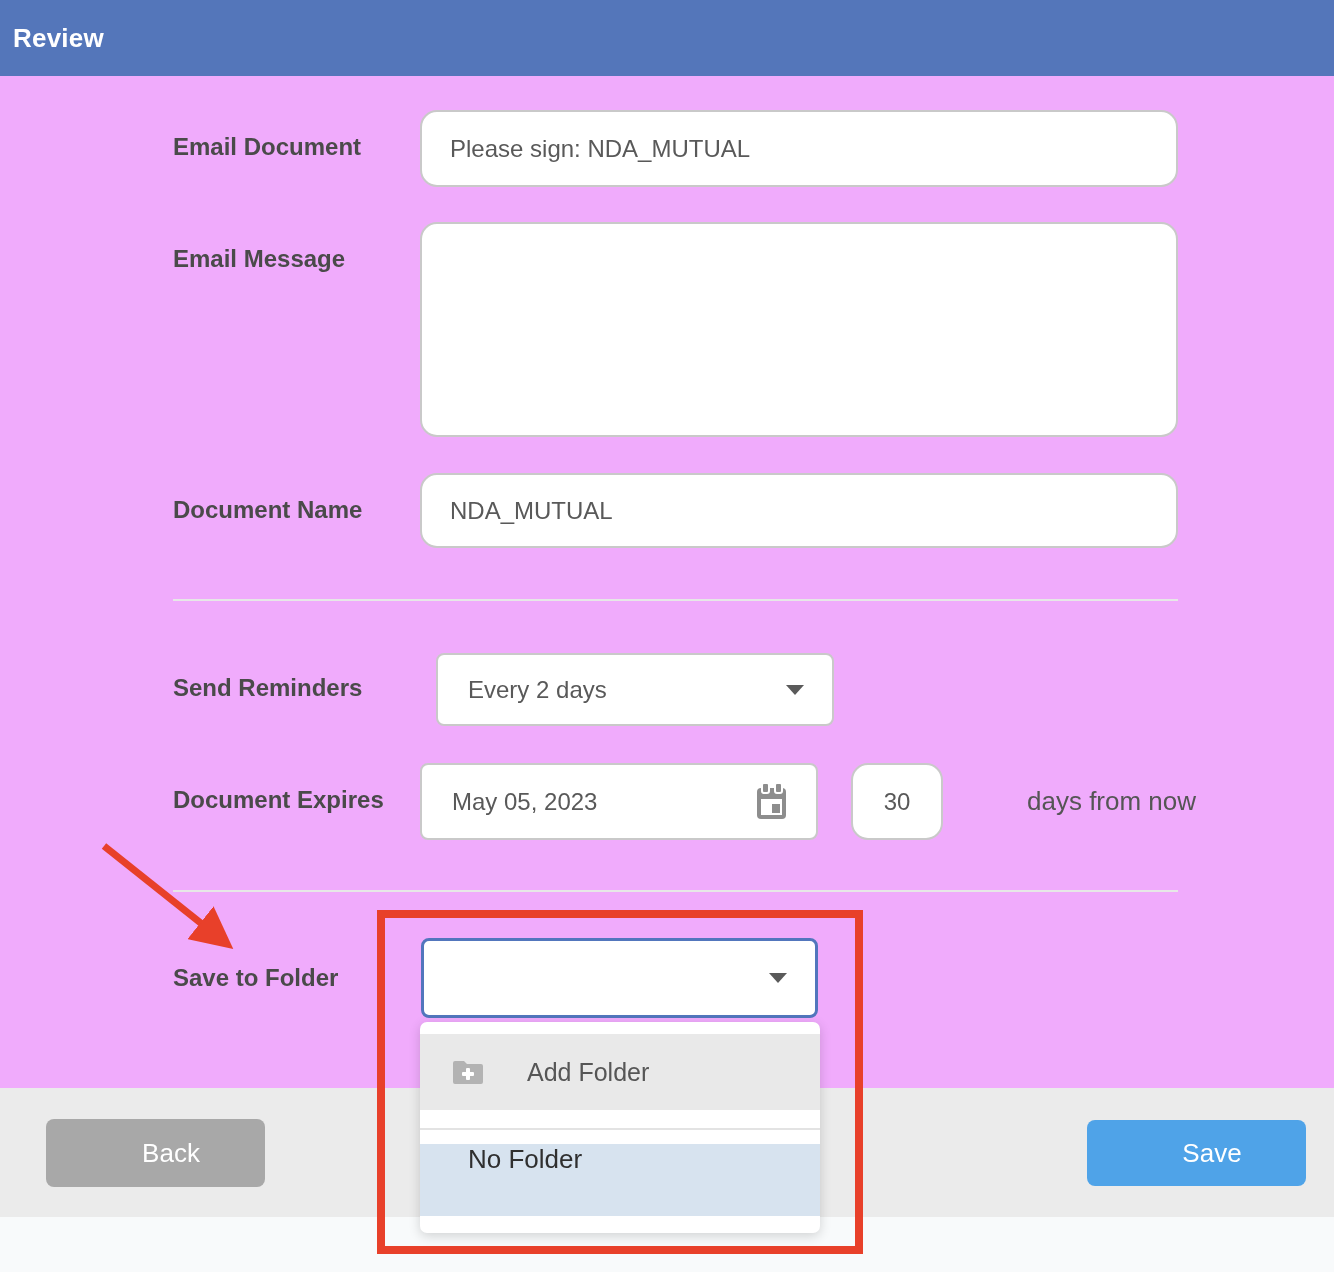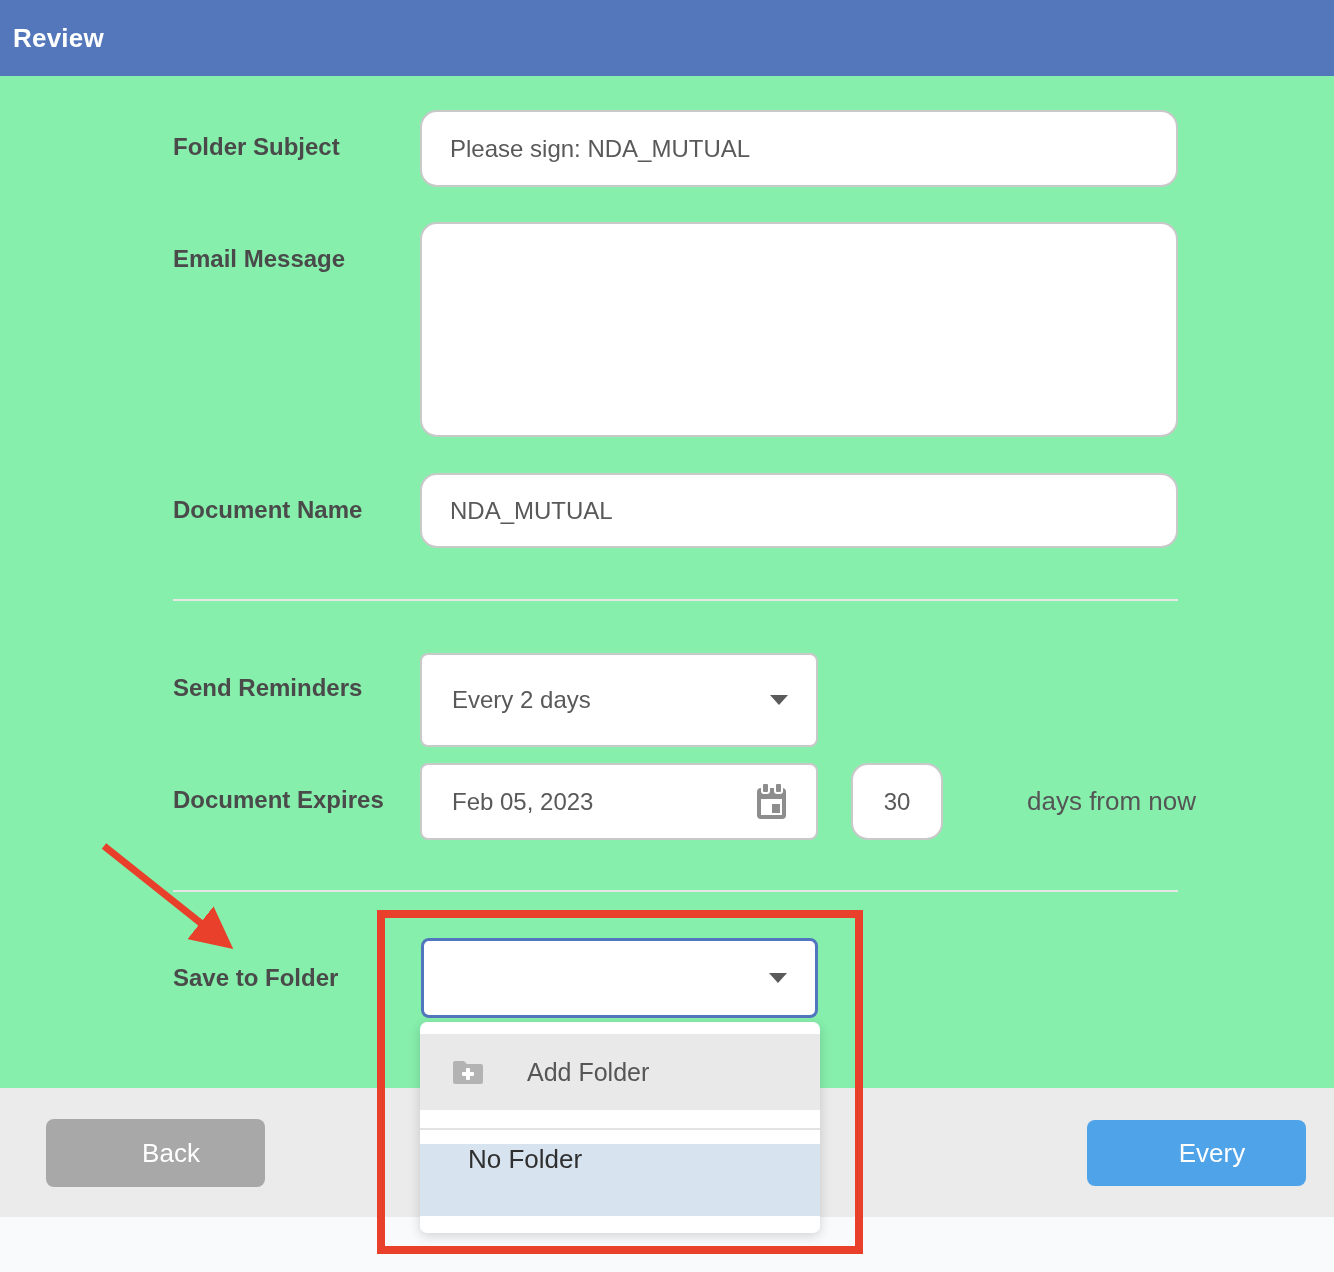--- a/index.html
+++ b/index.html
@@ -1,18 +1,18 @@
 <!DOCTYPE html>
 <html><head>
 <meta charset="utf-8">
 <style>
   * { margin:0; padding:0; box-sizing:border-box; }
   html,body { background:#fff; }
   body { font-family:"Liberation Sans", sans-serif; }
-  .stage { position:relative; width:1334px; height:1272px; background:#86efac; overflow:hidden; }
+  .stage { position:relative; width:1334px; height:1272px; background:#f0abfc; overflow:hidden; }
 
   
   .header { position:absolute; left:0; top:0; width:1334px; height:76px; background:#5476ba;
             display:flex; align-items:center; padding-left:13px; }
   .header-title { color:#fff; font-size:26px; font-weight:700; letter-spacing:.2px; }
 
   
   .field-label { position:absolute; left:173px; color:#4a4a4a; font-size:24px; font-weight:700; }
 
   
@@ -62,59 +62,59 @@
 </style>
 </head>
 <body>
 
 <div class="stage">
 
   <div class="header">
     <span class="header-title">Review</span>
   </div>
 
-  <div class="field-label" style="top:133px;">Folder Subject</div>
+  <div class="field-label" style="top:133px;">Email Document</div>
   <input class="box" style="left: 420px; top: 110px; width: 758px; height: 77px; padding: 0px 28px;" value="Please sign: NDA_MUTUAL">
 
   <div class="field-label" style="top:245px;">Email Message</div>
   <textarea class="box ta" style="left: 420px; top: 222px; width: 758px; height: 215px; padding: 18px 28px;"></textarea>
 
   <div class="field-label" style="top:496px;">Document Name</div>
   <input class="box" style="left: 420px; top: 473px; width: 758px; height: 75px; padding: 0px 28px;" value="NDA_MUTUAL">
 
   <div class="divider" style="top:599px;"></div>
 
   <div class="field-label" style="top:674px;">Send Reminders</div>
-  <div class="select" style="left:420px; top:653px; width:398px; height:94px;">
+  <div class="select" style="left:436px; top:653px; width:398px; height:73px;">
     <span>Every 2 days</span>
     <span class="caret"></span>
   </div>
 
   <div class="field-label" style="top:786px;">Document Expires</div>
   <div class="select" style="left:420px; top:763px; width:398px; height:77px;">
-    <span>Feb 05, 2023</span>
+    <span>May 05, 2023</span>
     <span style="display:flex;">
       <svg width="32" height="38" viewBox="0 0 32 38">
         <rect x="1" y="5" width="29" height="31" rx="4" fill="#8d8d8d"></rect>
         <rect x="6" y="0" width="7" height="10" rx="2" fill="#8d8d8d" stroke="#fff" stroke-width="2"></rect>
         <rect x="19" y="0" width="7" height="10" rx="2" fill="#8d8d8d" stroke="#fff" stroke-width="2"></rect>
         <rect x="5" y="16" width="21" height="16" fill="#fff"></rect>
         <rect x="16" y="21" width="8" height="9" fill="#8d8d8d"></rect>
       </svg>
     </span>
   </div>
   <input class="box num-input" style="left: 851px; top: 763px; width: 92px; height: 77px;" value="30">
   <div class="suffix-text">days from now</div>
 
   <div class="divider" style="top:890px;"></div>
 
   <div class="footer-band"></div>
   <div class="footer-sub"></div>
   <button class="btn btn-back">Back</button>
-  <button class="btn btn-send">Every</button>
+  <button class="btn btn-send">Save</button>
 
   <div class="field-label" style="top:964px;">Save to Folder</div>
   <div class="select select-focused" style="left:421px; top:938px; width:397px; height:80px; z-index:30;">
     <span></span>
     <span class="caret"></span>
   </div>
 
   <div class="dd-panel">
     <div class="dd-spacer-top"></div>
     <div class="dd-item-add">

